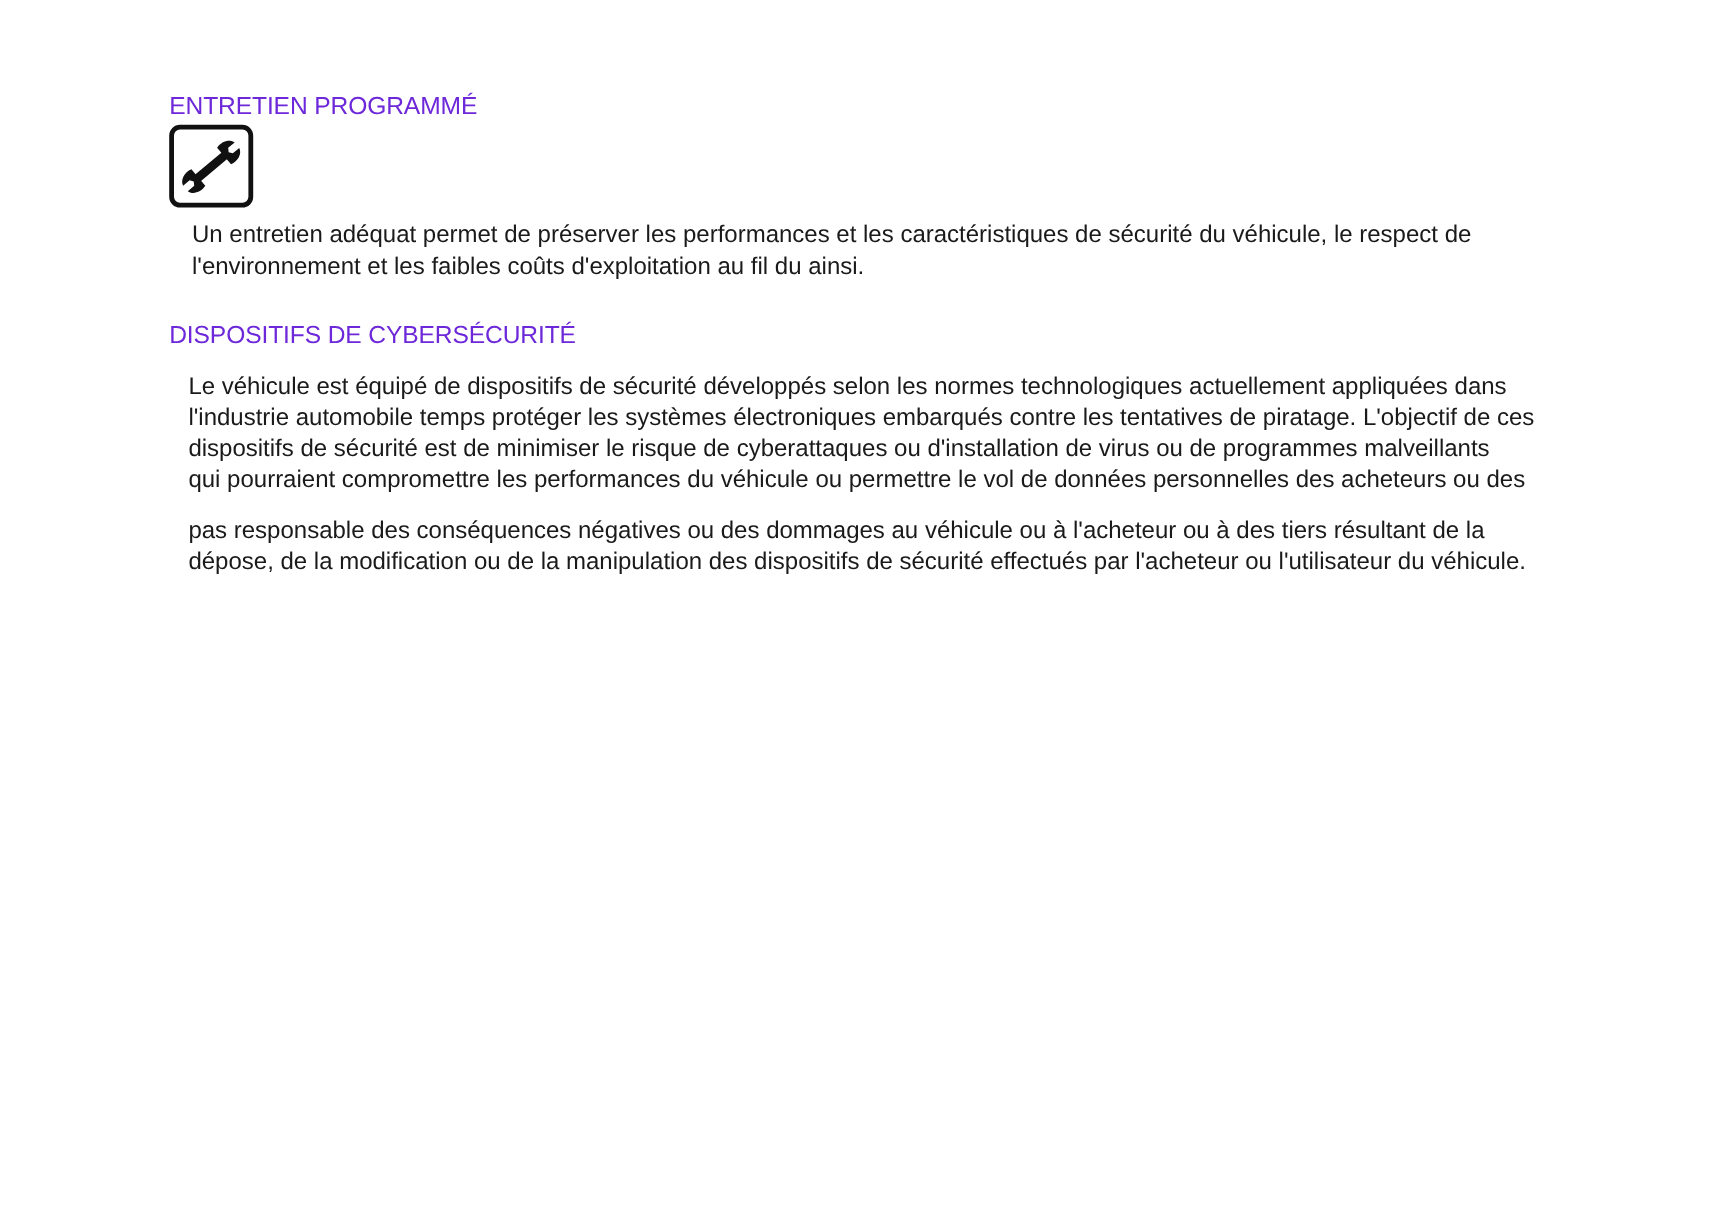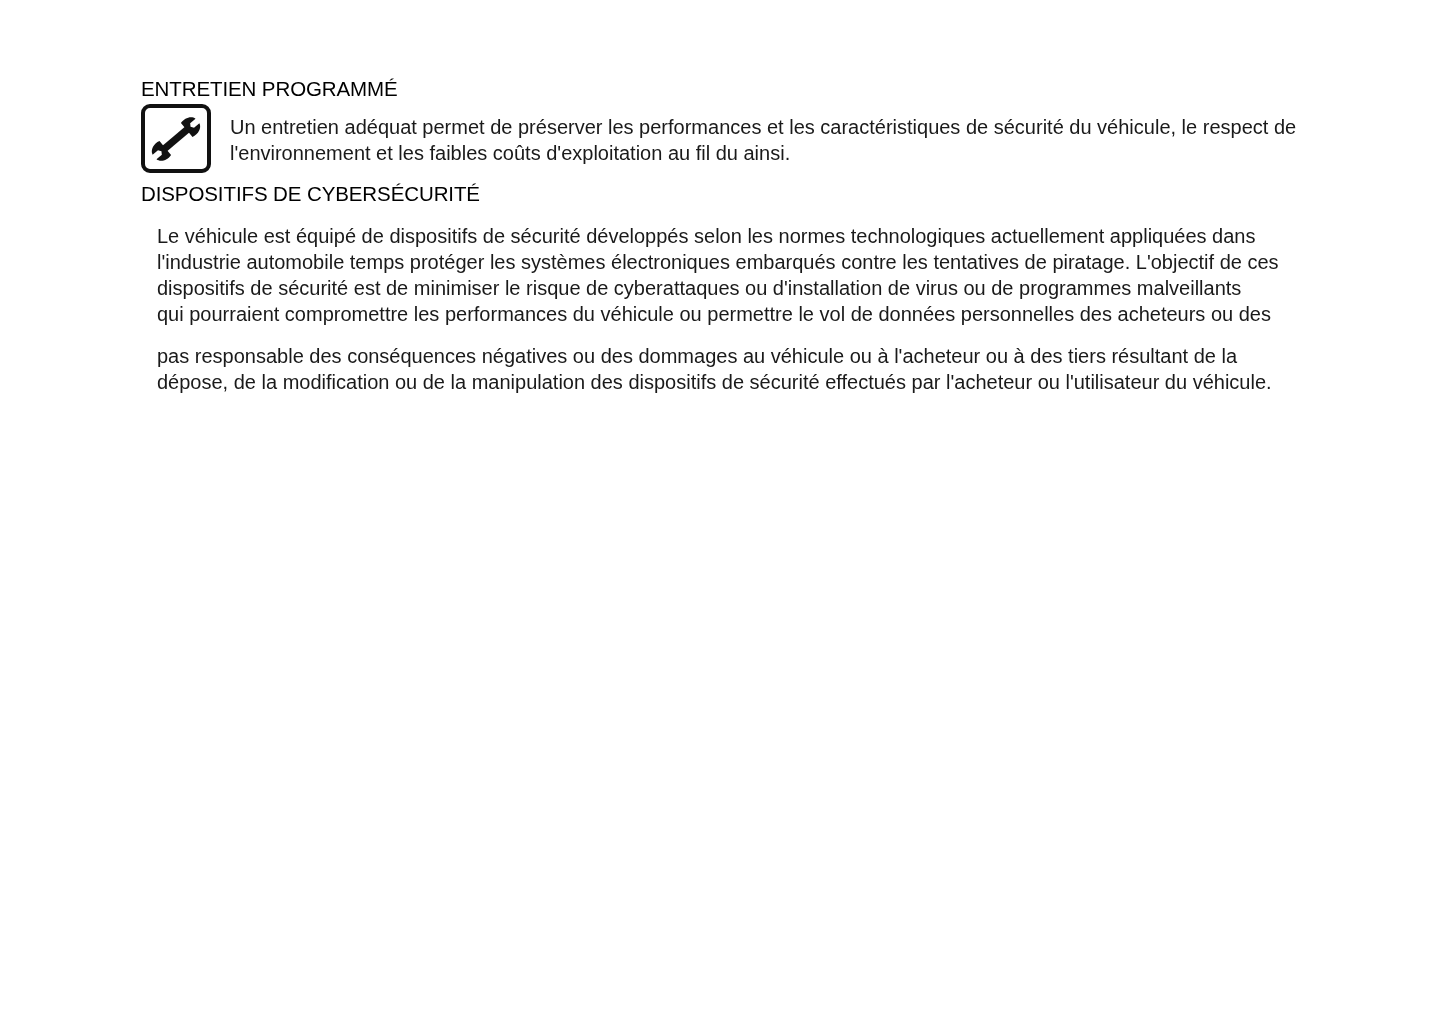--- a/index.html
+++ b/index.html
@@ -20,26 +20,27 @@
       left: 141px;
       top: 76px;
       width: 1220px;
     }
     .section-heading {
       font-size: 20.5px;
       line-height: 26px;
       font-weight: 500;
       letter-spacing: -0.1px;
       margin: 0;
-      color: #000000;
+      color: #6d28d9;
     }
     .maintenance-row {
       display: flex;
       align-items: flex-start;
       margin-top: 2px;
+      flex-direction: column;
     }
     .icon-box {
       width: 62px;
       height: 61px;
       border: 4px solid #111;
       border-radius: 9px;
       flex: 0 0 auto;
       position: relative;
       box-sizing: content-box;
       margin-top: 0px;
@@ -50,21 +51,21 @@
       width: 62px; height: 61px;
     }
     .maintenance-text {
       margin: 0 0 0 19px;
       font-size: 20px;
       line-height: 26px;
       padding-top: 10px;
       width: 1140px;
     }
     .cyber-heading {
-      margin-top: 8px;
+      margin-top: 32px;
     }
     .para {
       margin: 16px;
       font-size: 20px;
       line-height: 26px;
       width: 1200px;
     }
     .para-line {
       display: block;
       white-space: nowrap;

